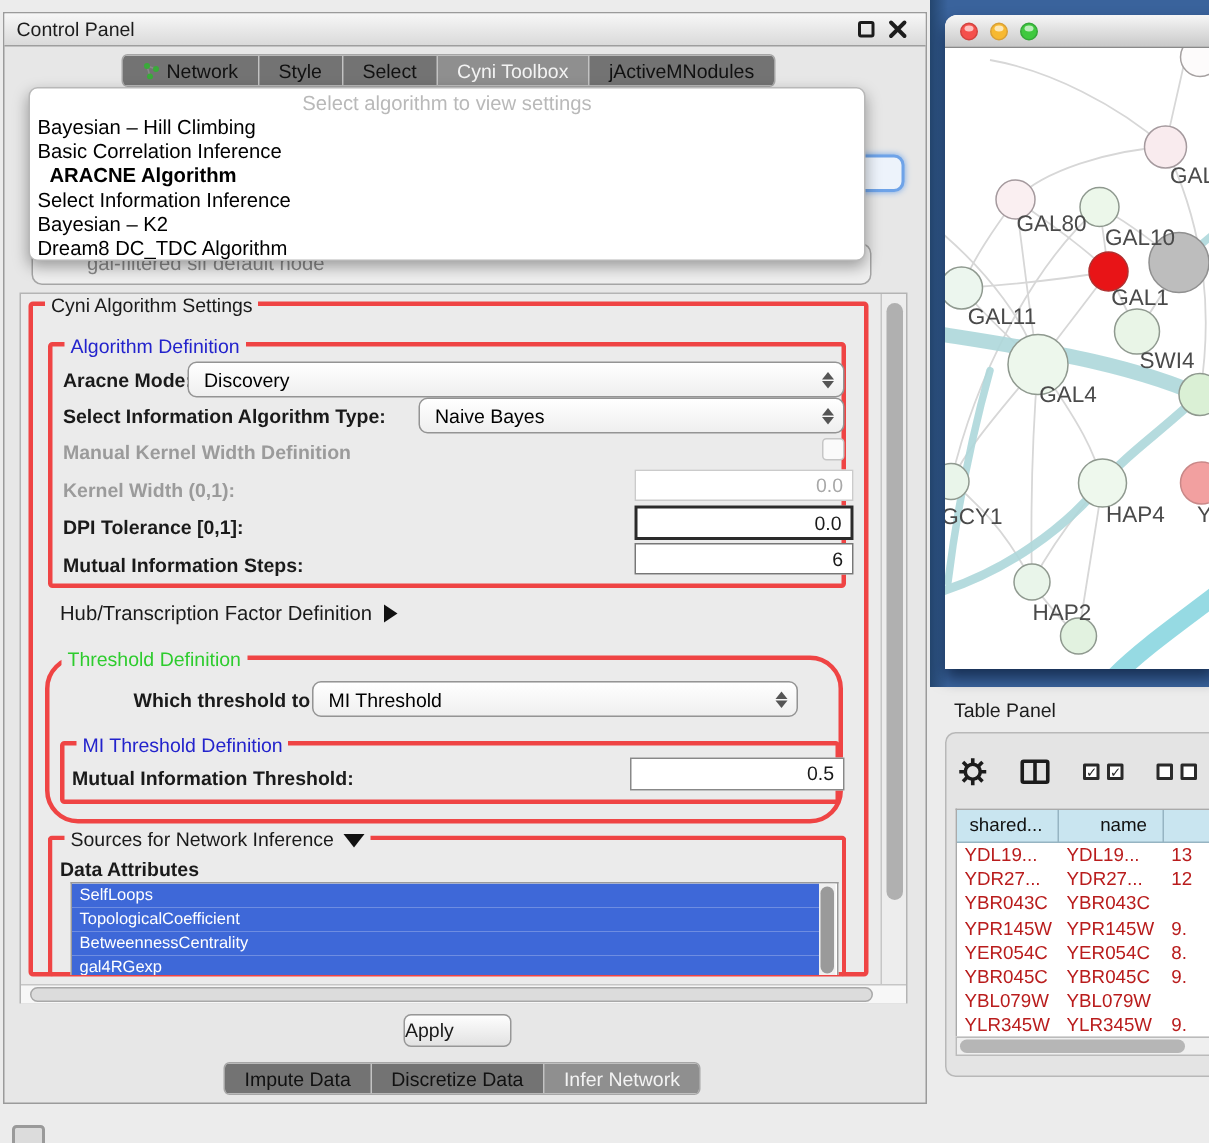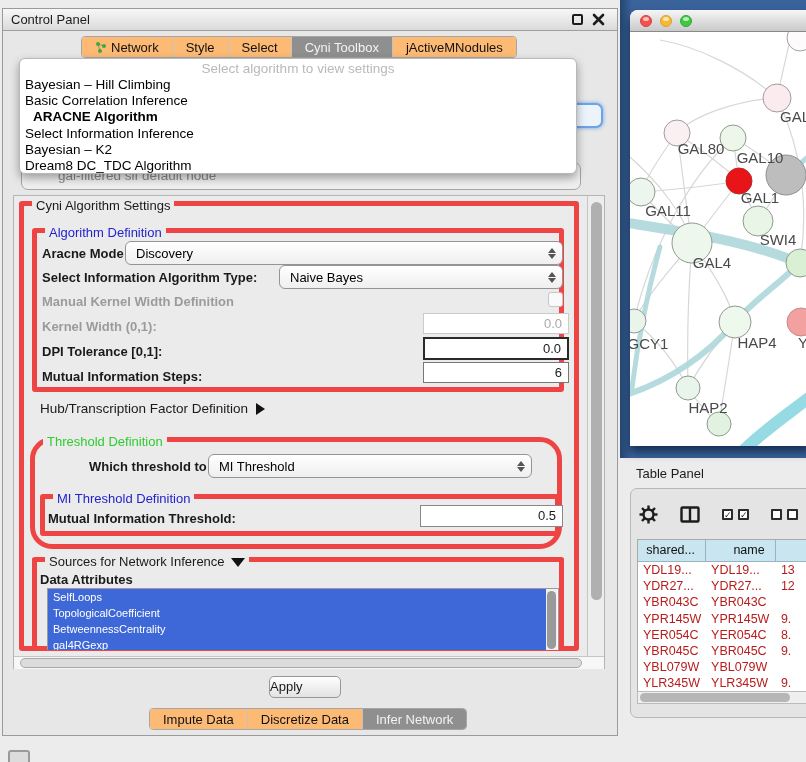--- a/index.html
+++ b/index.html
@@ -16,21 +16,21 @@
   .cp-titlebar { left:0; top:0; width:100%; height:22px;
         background:linear-gradient(#f7f7f7,#dadada); border-bottom:1px solid #9e9e9e; }
   .cp-title { left:8px; top:3px; font-size:13px; color:#1c1c1c; }
   .cp-float { right:34px; top:5px; width:11px; height:11px; border:2px solid #1c1c1c; border-radius:2px; }
   .cp-close { right:12px; top:4px; width:13px; height:13px; }
 
   
   .tabbar { display:flex; background:#fdfdfd; border:1px solid #a6a6a6; border-radius:4px;
         overflow:hidden; height:22px; }
   .tab { display:flex; align-items:center; gap:4px; padding:0 13px; font-size:13px;
-        color:#111; border-right:1px solid #c3c3c3; white-space:nowrap; background:#fdba74; }
+        color:#111; border-right:1px solid #c3c3c3; white-space:nowrap; background:#737373; }
   .tab:last-child { border-right:none; }
   .tab.sel { background:#8f8f8f; color:#f3f3f3; }
 
   
   .popup { left:16px; top:49px; width:558px; height:116px; background:#ffffff;
         border:1px solid #b8b8b8; border-radius:6px; z-index:50;
         box-shadow:0 4px 10px rgba(0,0,0,.35); padding-top:2px; }
   .popup .ph { height:16px; line-height:16px; text-align:center; color:#b9b9b9; font-size:13.5px; }
   .popup .it { height:16.2px; line-height:16.2px; padding-left:5px; font-size:13.5px; color:#000; }
   .popup .it.bold { font-weight:bold;padding-left:13px; }
@@ -38,21 +38,21 @@
   
   .frag-focus { left:556px; top:94px; width:44px; height:25px; border:2px solid #6ea3e8;
         border-radius:7px; background:#edf3fb; box-shadow:0 0 4px #6ea3e8; z-index:5; }
   .frag-combo { left:18px; top:153px; width:560px; height:28px; border:1px solid #a5a5a5;
         border-radius:7px; background:#efefef; z-index:4; font-size:13.5px; color:#8a8a8a;
         line-height:26px; padding-left:36px; }
 
   
   .scrollpane { left:10px; top:186px; width:592px; height:474px; background:#ebebeb;
         border:1px solid #b4b4b4; }
-  .group { position:absolute; border:5px solid #ef4444; border-radius:3px; }
+  .group { position:absolute; border:3px solid #ef4444; border-radius:3px; }
   .gtitle { position:absolute; top:-8px; left:8px; background:#ebebeb; padding:0 4px;
         font-size:13px; white-space:nowrap; }
   .gtitle.blue { color:#2323cc; }
   .gtitle.green { color:#2ecc2e; }
   .lbl { position:absolute; font-size:13px; font-weight:bold; white-space:nowrap; line-height:16px; }
   .lbl.dis { color:#9b9b9b; }
   .combo { position:absolute; height:24px; background:linear-gradient(#ffffff,#efefef);
         border:1px solid #949494; border-radius:6px; display:flex; align-items:center; }
   .combo .ctext { flex:1; font-size:13px; padding-left:10px; color:#000; }
   .combo .stepper { width:16px; display:flex; flex-direction:column; align-items:center; gap:1px; padding-right:4px; }

